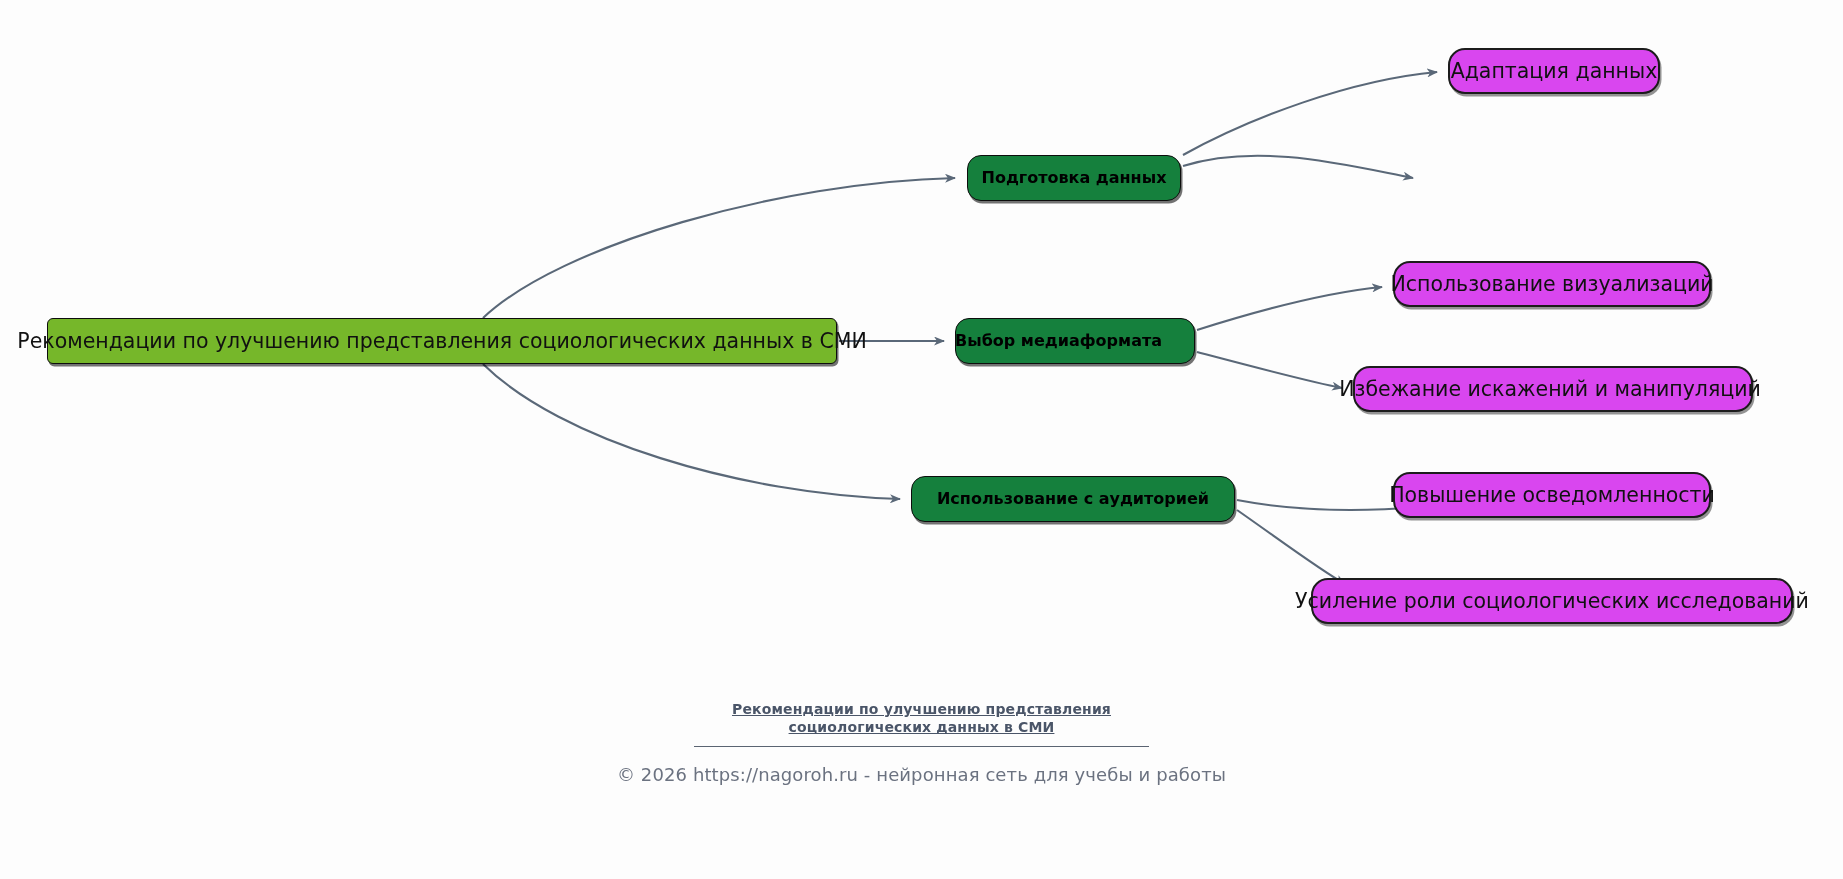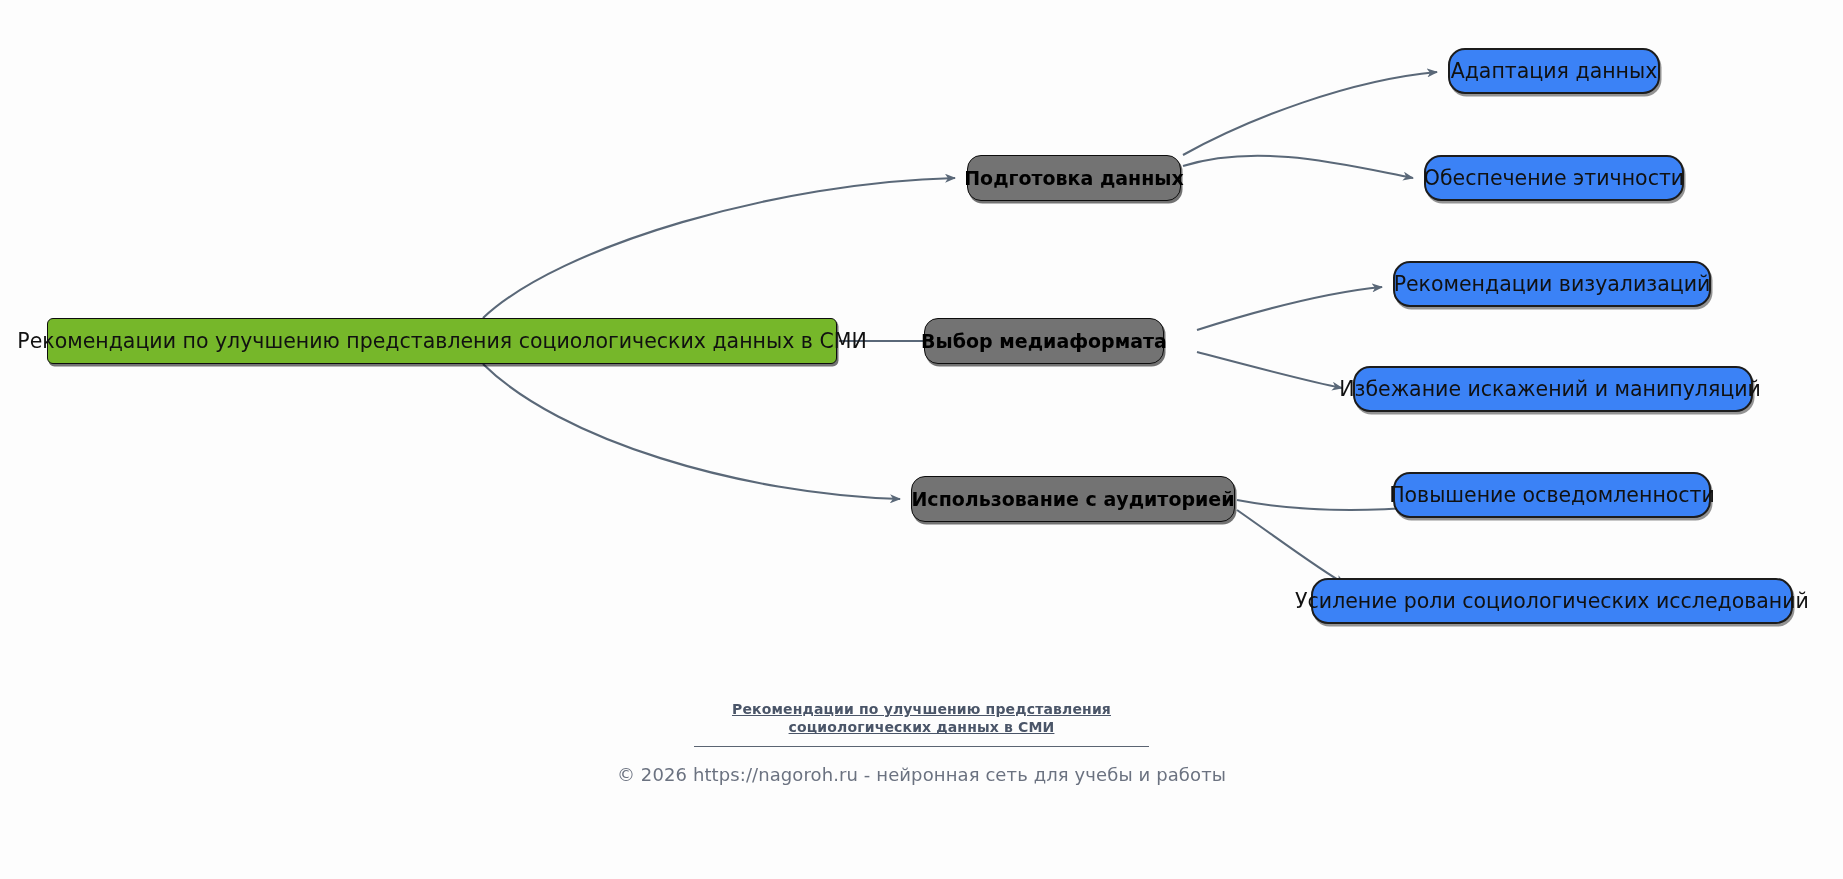--- a/index.html
+++ b/index.html
@@ -50,31 +50,31 @@
   .node.root {
     background: #76b72a;
     border: 1.6px solid #0d0d0d;
     border-radius: 6px;
     color: #111111;
     font-size: 20.5px;
     padding: 0 16px;
     box-shadow: 1.5px 2.5px 0 rgba(0,0,0,0.55);
   }
   .node.branch {
-    background: #737373;
+    background: #15803d;
     border: 1.6px solid #0d0d0d;
     border-radius: 14px;
     color: #000000;
-    font-size: 19px;
+    font-size: 16px;
     font-weight: 700;
     padding: 0 32px;
     box-shadow: 1.5px 2.5px 0 rgba(0,0,0,0.55);
   }
   .node.leaf {
-    background: #3b82f6;
+    background: #d946ef;
     border: 2.2px solid #1c1c1c;
     border-radius: 17px;
     color: #111111;
     font-size: 20.5px;
     padding: 0 16px;
     box-shadow: 1.5px 2.5px 0 rgba(0,0,0,0.42);
   }
 
   
   #footer {
@@ -142,30 +142,27 @@
   </div>
 
   <div class="node branch" style="left:967px; top:155px; width:214px; height:46px;">
     <span class="node-label">Подготовка данных</span>
   </div>
 
   <div class="node leaf" style="left:1448px; top:48px; width:212px; height:46px;">
     <span class="node-label">Адаптация данных</span>
   </div>
 
-  <div class="node leaf" style="left:1424px; top:155px; width:260px; height:46px;">
-    <span class="node-label">Обеспечение этичности</span>
-  </div>
 
-  <div class="node branch" style="left:924px; top:318px; width:240px; height:46px;">
+  <div class="node branch" style="left:955px; top:318px; width:240px; height:46px;justify-content:flex-end;">
     <span class="node-label">Выбор медиаформата</span>
   </div>
 
   <div class="node leaf" style="left:1393px; top:261px; width:318px; height:46px;">
-    <span class="node-label">Рекомендации визуализаций</span>
+    <span class="node-label">Использование визуализаций</span>
   </div>
 
   <div class="node leaf" style="left:1353px; top:366px; width:400px; height:46px;padding-left:10px;">
     <span class="node-label">Избежание искажений и манипуляций</span>
   </div>
 
   <div class="node branch" style="left:911px; top:476px; width:324px; height:46px;">
     <span class="node-label">Использование с аудиторией</span>
   </div>
 

